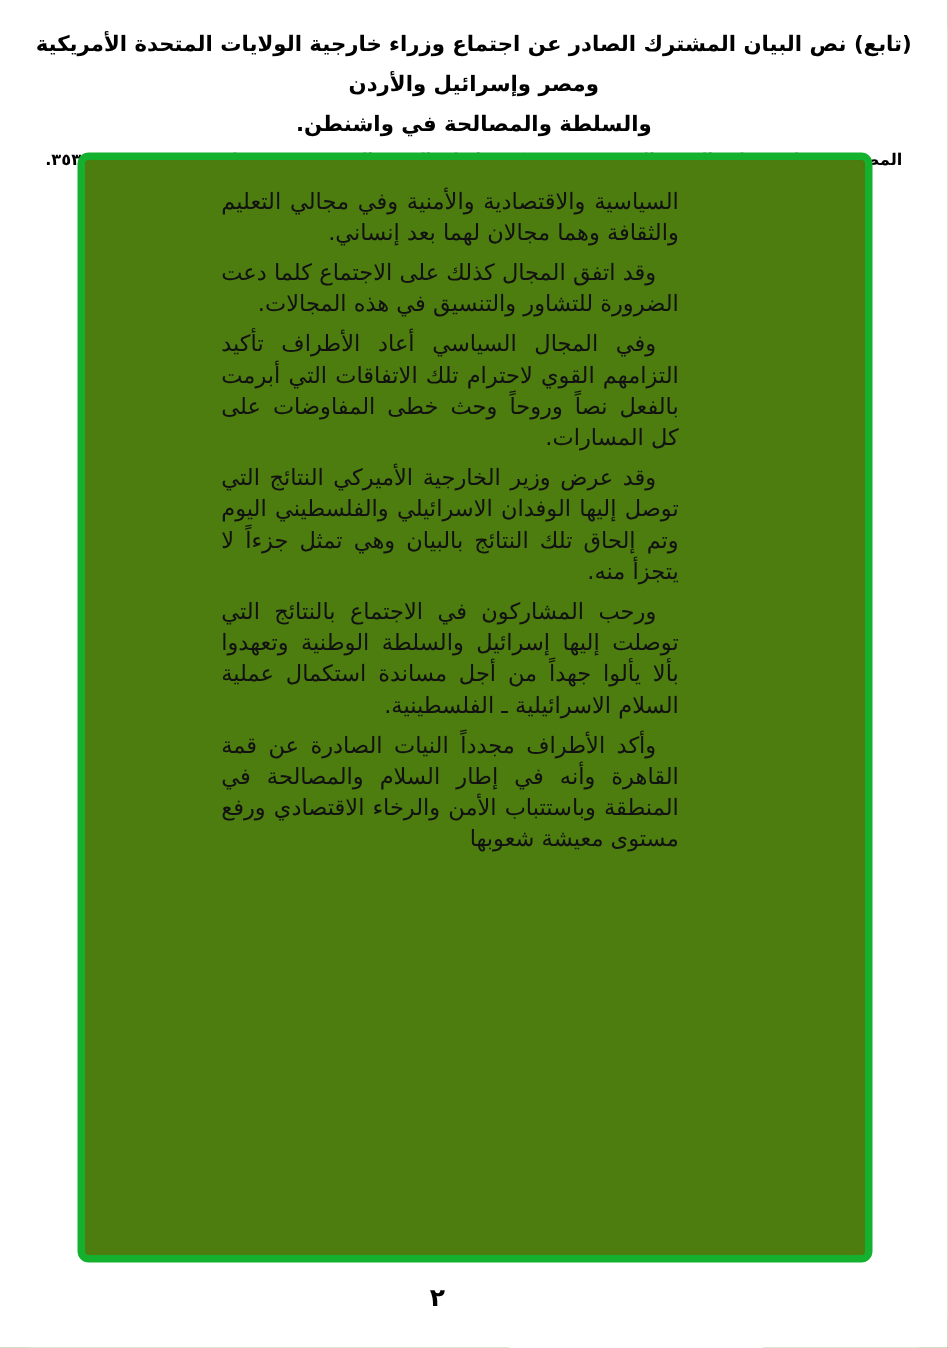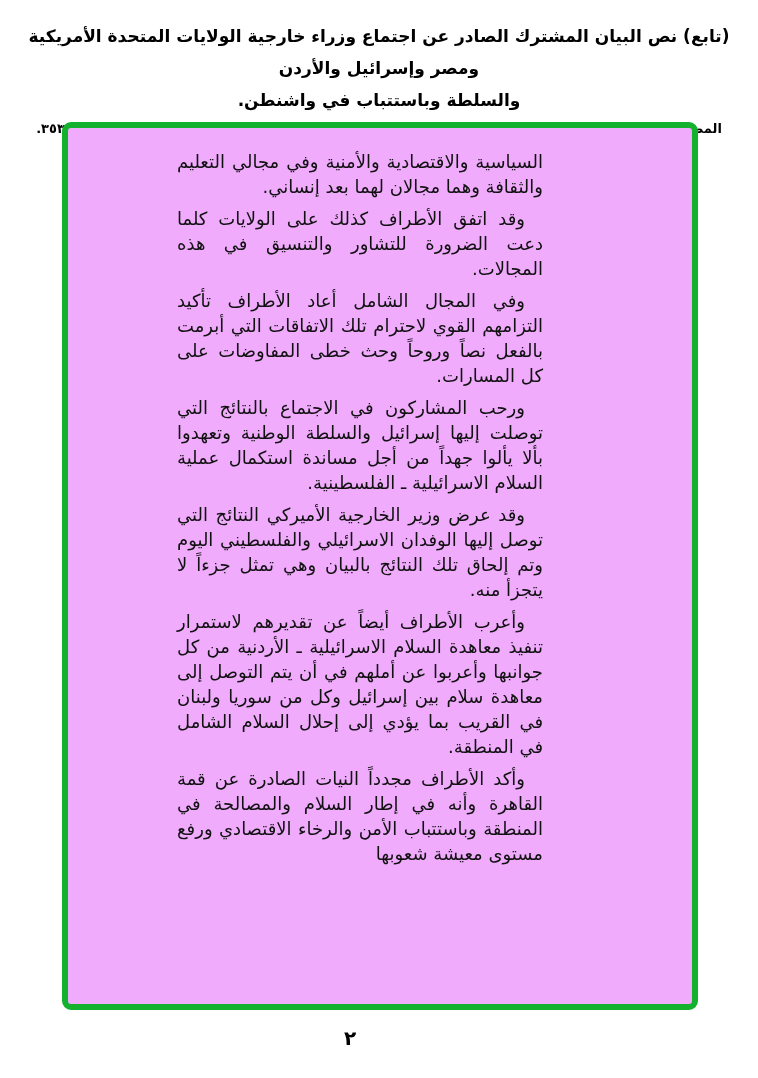--- a/index.html
+++ b/index.html
@@ -45,21 +45,21 @@
   
   .content-box {
     position: absolute;
     top: 122px;
     left: 62px;
     width: 636px;
     height: 888px;
     box-sizing: border-box;
     border: 6px solid var(--accent, #14b12e);
     border-radius: 9px;
-    background: #f0abfc;
+    background: #4d7c0f;
     padding: 21px 149px 0 109px;
   }
   .statement-body {
     direction: rtl;
     text-align: justify;
     font-size: 18px;
     line-height: 25px;
     color: #111111;
   }
   .statement-body p {
@@ -84,33 +84,32 @@
     color: #000000;
   }
 </style>
 </head>
 <body>
 
 <div class="page">
 
   <div class="doc-header">
     <div class="title-line">(تابع) نص البيان المشترك الصادر عن اجتماع وزراء خارجية الولايات المتحدة الأمريكية ومصر وإسرائيل والأردن</div>
-    <div class="title-line">والسلطة وباستتباب في واشنطن.</div>
+    <div class="title-line">والسلطة والمصالحة في واشنطن.</div>
     <div class="source-line">المصدر: يوميات ووثائق الوحدة العربية ١٩٩٥،  مركز دراسات الوحدة العربية، بيروت، ط١، ١٩٩٦، ص ٣٥٢ - ٣٥٣.</div>
   </div>
 
   <div class="content-box">
     <div class="statement-body">
 
     <p class="no-indent">السياسية والاقتصادية والأمنية وفي مجالي التعليم والثقافة وهما مجالان لهما بعد إنساني.</p>
-        <p>وقد اتفق الأطراف كذلك على الولايات كلما دعت الضرورة للتشاور والتنسيق في هذه المجالات.</p>
-        <p>وفي المجال الشامل أعاد الأطراف تأكيد التزامهم القوي لاحترام تلك الاتفاقات التي أبرمت بالفعل نصاً وروحاً وحث خطى المفاوضات على كل المسارات.</p>
+        <p>وقد اتفق المجال كذلك على الاجتماع كلما دعت الضرورة للتشاور والتنسيق في هذه المجالات.</p>
+        <p>وفي المجال السياسي أعاد الأطراف تأكيد التزامهم القوي لاحترام تلك الاتفاقات التي أبرمت بالفعل نصاً وروحاً وحث خطى المفاوضات على كل المسارات.</p>
+        <p>وقد عرض وزير الخارجية الأميركي النتائج التي توصل إليها الوفدان الاسرائيلي والفلسطيني اليوم وتم إلحاق تلك النتائج بالبيان وهي تمثل جزءاً لا يتجزأ منه.</p>
         <p>ورحب المشاركون في الاجتماع بالنتائج التي توصلت إليها إسرائيل والسلطة الوطنية وتعهدوا بألا يألوا جهداً من أجل مساندة استكمال عملية السلام الاسرائيلية ـ الفلسطينية.</p>
-        <p>وقد عرض وزير الخارجية الأميركي النتائج التي توصل إليها الوفدان الاسرائيلي والفلسطيني اليوم وتم إلحاق تلك النتائج بالبيان وهي تمثل جزءاً لا يتجزأ منه.</p>
-        <p>وأعرب الأطراف أيضاً عن تقديرهم لاستمرار تنفيذ معاهدة السلام الاسرائيلية ـ الأردنية من كل جوانبها وأعربوا عن أملهم في أن يتم التوصل إلى معاهدة سلام بين إسرائيل وكل من سوريا ولبنان في القريب بما يؤدي إلى إحلال السلام الشامل في المنطقة.</p>
         <p>وأكد الأطراف مجدداً النيات الصادرة عن قمة القاهرة وأنه في إطار السلام والمصالحة في المنطقة وباستتباب الأمن والرخاء الاقتصادي ورفع مستوى معيشة شعوبها</p>
       </div>
 
   </div>
 
   <div class="page-number">٢</div>
 
 </div>
 
 </body></html>

